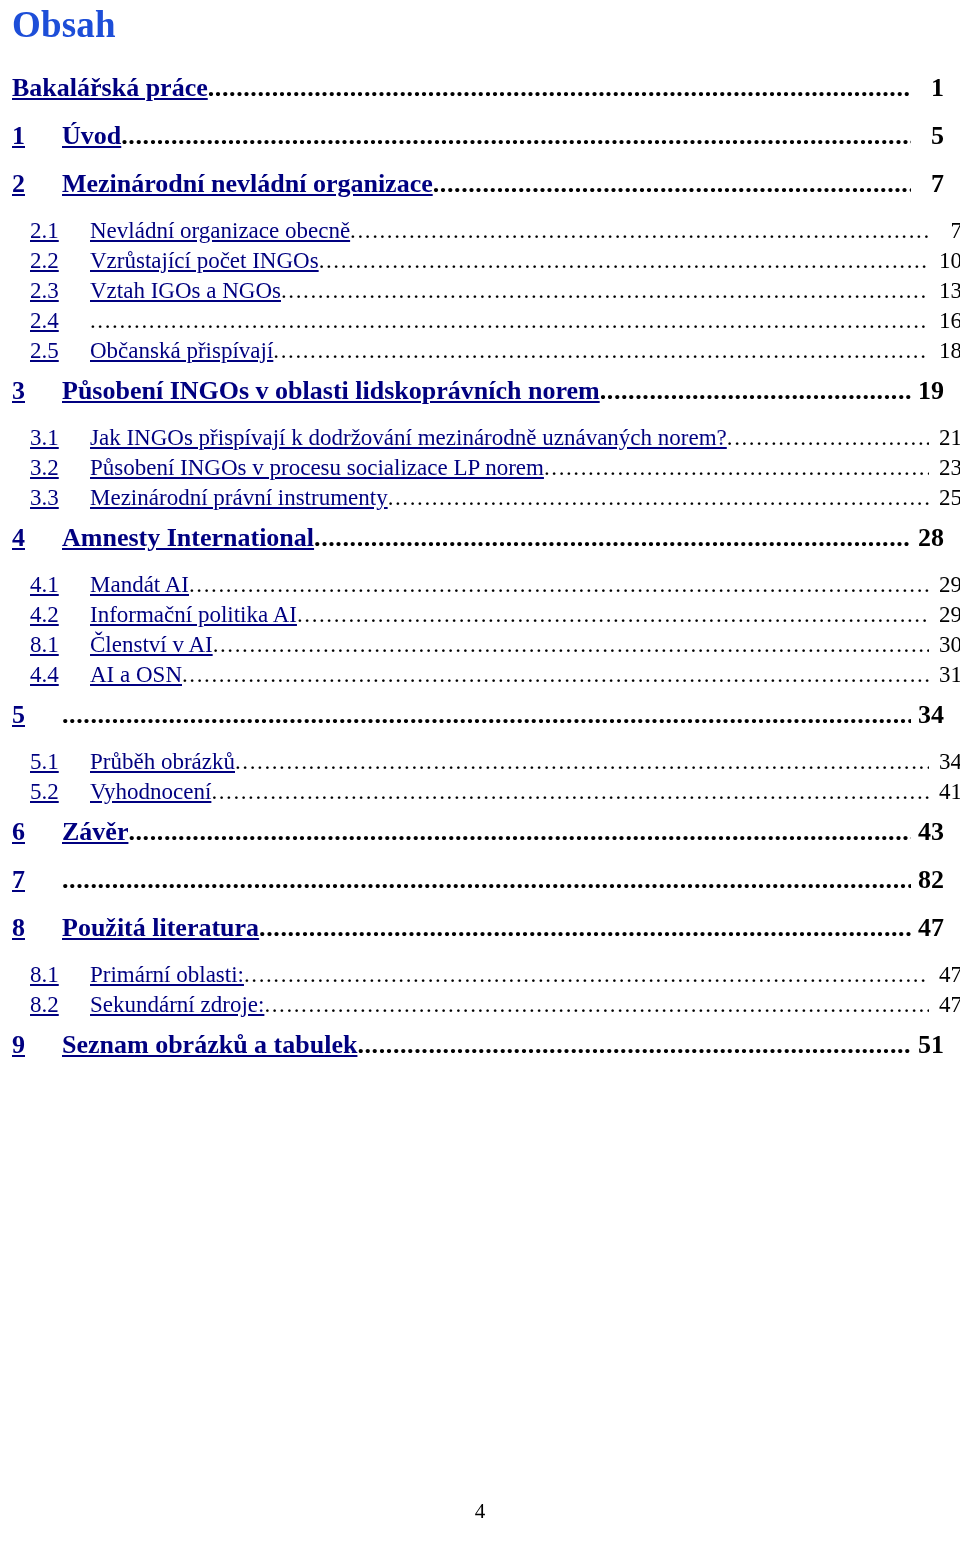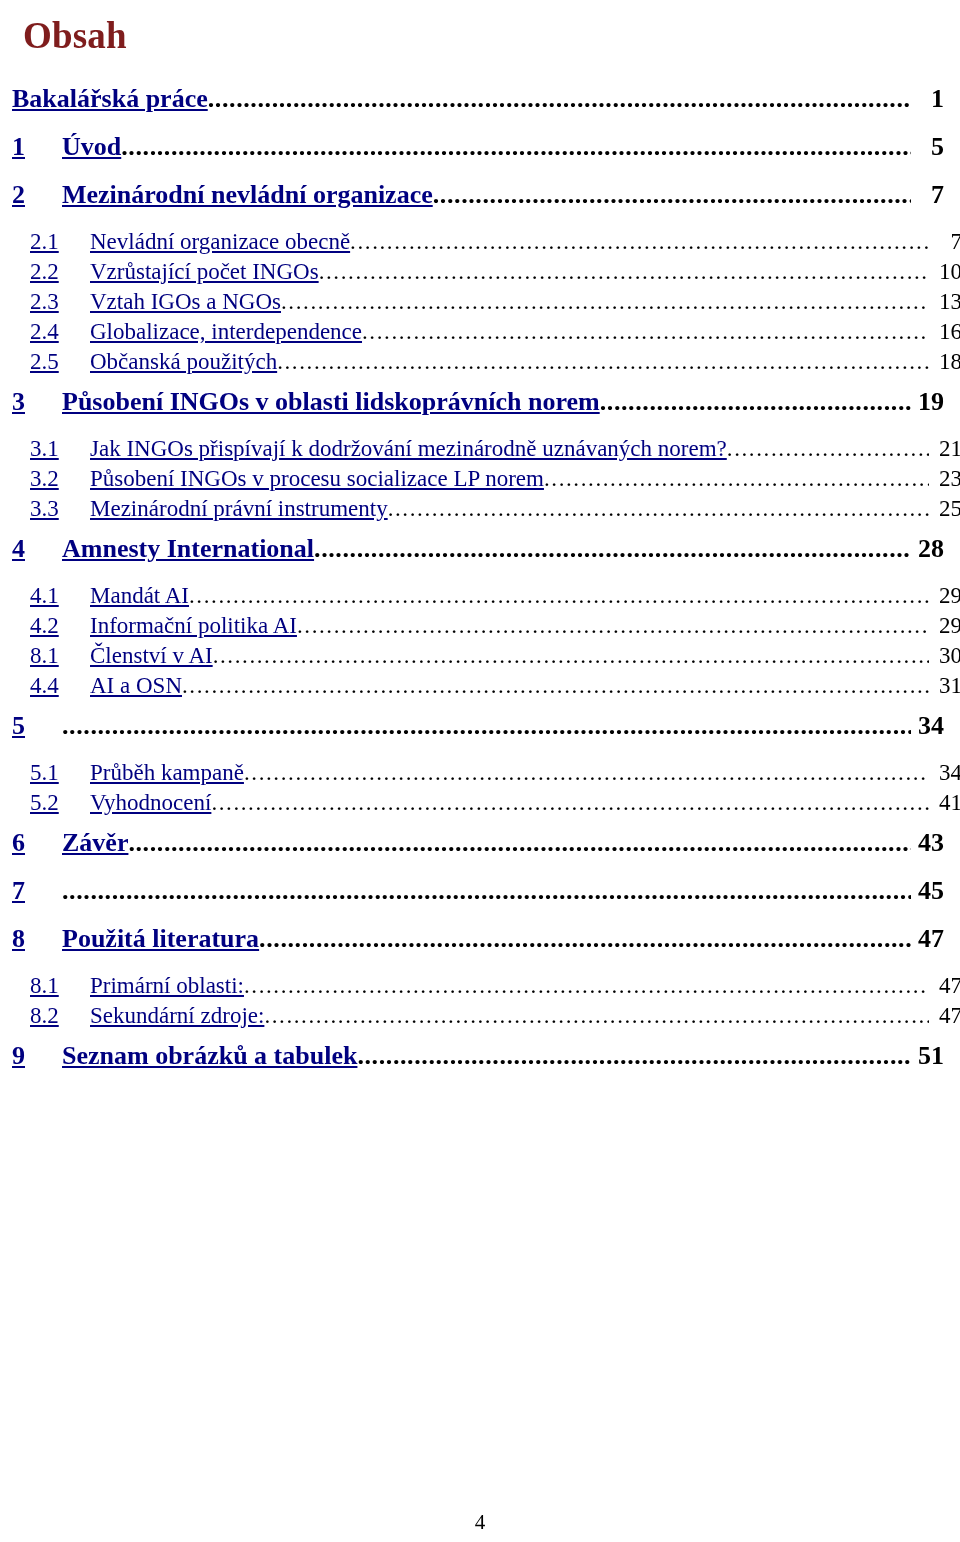--- a/index.html
+++ b/index.html
@@ -22,22 +22,22 @@
     height: 1542px;
     box-sizing: border-box;
     padding: 0 16px 0 12px;
   }
 
   #doc-title {
     font-family: "Liberation Serif", "DejaVu Serif", serif;
     font-weight: bold;
     font-size: 37px;
     line-height: 1.05;
-    color: #7f1d1d;
-    margin: 11px;
+    color: #1d4ed8;
+    margin: 0;
     padding-top: 6px;
     letter-spacing: 0.2px;
   }
 
   .toc {
     margin-top: 30px;
   }
 
   
   .toc-row {
@@ -173,27 +173,26 @@
         <span class="pageno">10</span>
       </div>
       <div class="toc-row lvl2">
         <span class="num">2.3</span>
         <span class="label">Vztah IGOs a NGOs</span>
         <span class="leader"></span>
         <span class="pageno">13</span>
       </div>
       <div class="toc-row lvl2">
         <span class="num">2.4</span>
-        <span class="label">Globalizace, interdependence</span>
         <span class="leader"></span>
         <span class="pageno">16</span>
       </div>
       <div class="toc-row lvl2">
         <span class="num">2.5</span>
-        <span class="label">Občanská použitých</span>
+        <span class="label">Občanská přispívají</span>
         <span class="leader"></span>
         <span class="pageno">18</span>
       </div>
       <div class="toc-row lvl1 gap-before">
         <span class="num">3</span>
         <span class="label">Působení INGOs v oblasti lidskoprávních norem</span>
         <span class="leader"></span>
         <span class="pageno">19</span>
       </div>
       <div class="toc-row lvl2 gap-before">
@@ -244,40 +243,40 @@
         <span class="leader"></span>
         <span class="pageno">31</span>
       </div>
       <div class="toc-row lvl1 gap-before">
         <span class="num">5</span>
         <span class="leader"></span>
         <span class="pageno">34</span>
       </div>
       <div class="toc-row lvl2 gap-before">
         <span class="num">5.1</span>
-        <span class="label">Průběh kampaně</span>
+        <span class="label">Průběh obrázků</span>
         <span class="leader"></span>
         <span class="pageno">34</span>
       </div>
       <div class="toc-row lvl2">
         <span class="num">5.2</span>
         <span class="label">Vyhodnocení</span>
         <span class="leader"></span>
         <span class="pageno">41</span>
       </div>
       <div class="toc-row lvl1 gap-before">
         <span class="num">6</span>
         <span class="label">Závěr</span>
         <span class="leader"></span>
         <span class="pageno">43</span>
       </div>
       <div class="toc-row lvl1">
         <span class="num">7</span>
         <span class="leader"></span>
-        <span class="pageno">45</span>
+        <span class="pageno">82</span>
       </div>
       <div class="toc-row lvl1">
         <span class="num">8</span>
         <span class="label">Použitá literatura</span>
         <span class="leader"></span>
         <span class="pageno">47</span>
       </div>
       <div class="toc-row lvl2 gap-before">
         <span class="num">8.1</span>
         <span class="label">Primární oblasti:</span>

